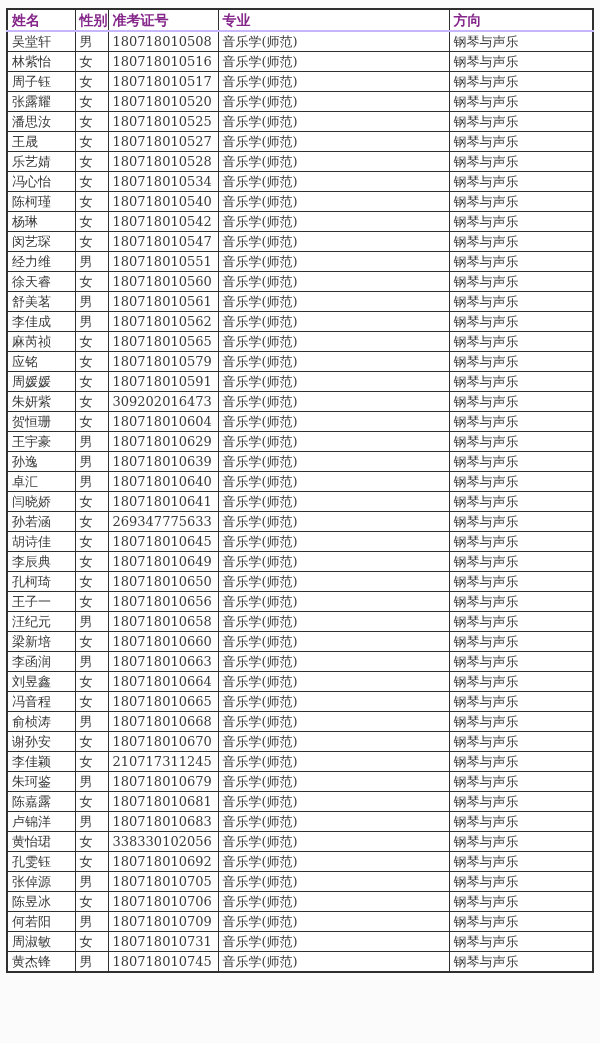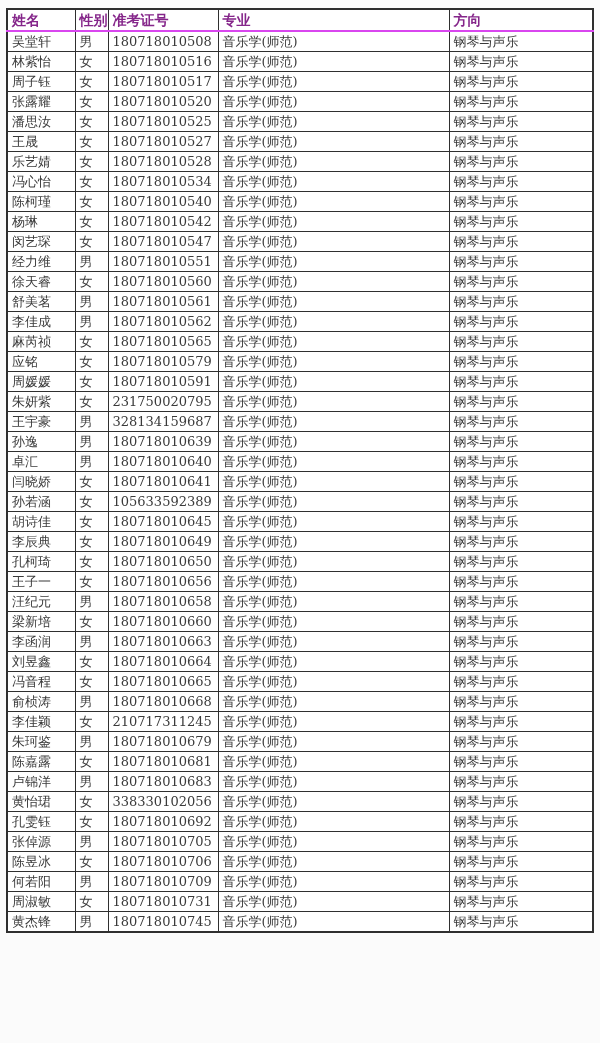--- a/index.html
+++ b/index.html
@@ -34,21 +34,21 @@
     overflow: hidden;
   }
   table.roster {
     border: 2px solid #2f2f2f;
   }
   table.roster thead th {
     color: #85268a;
     font-weight: bold;
     font-size: 14px;
     height: 18px;
-    border-bottom: 2px solid #d946ef;
+    border-bottom: 2px solid #c4b5fd;
   }
   table.roster tbody td {
     color: #3a3a3a;
   }
   col.c-name   { width: 68px; }
   col.c-gender { width: 33px; }
   col.c-id     { width: 110px; }
   col.c-major  { width: 231px; }
   col.c-dir    { width: 144px; }
 </style>
@@ -196,28 +196,35 @@
         <tr>
           <td>周媛媛</td>
           <td>女</td>
           <td>180718010591</td>
           <td>音乐学(师范)</td>
           <td>钢琴与声乐</td>
         </tr>
         <tr>
           <td>朱妍紫</td>
           <td>女</td>
-          <td>231750020795</td>
+          <td>309202016473</td>
+          <td>音乐学(师范)</td>
+          <td>钢琴与声乐</td>
+        </tr>
+        <tr>
+          <td>贺恒珊</td>
+          <td>女</td>
+          <td>180718010604</td>
           <td>音乐学(师范)</td>
           <td>钢琴与声乐</td>
         </tr>
         <tr>
           <td>王宇豪</td>
           <td>男</td>
-          <td>328134159687</td>
+          <td>180718010629</td>
           <td>音乐学(师范)</td>
           <td>钢琴与声乐</td>
         </tr>
         <tr>
           <td>孙逸</td>
           <td>男</td>
           <td>180718010639</td>
           <td>音乐学(师范)</td>
           <td>钢琴与声乐</td>
         </tr>
@@ -231,21 +238,21 @@
         <tr>
           <td>闫晓娇</td>
           <td>女</td>
           <td>180718010641</td>
           <td>音乐学(师范)</td>
           <td>钢琴与声乐</td>
         </tr>
         <tr>
           <td>孙若涵</td>
           <td>女</td>
-          <td>105633592389</td>
+          <td>269347775633</td>
           <td>音乐学(师范)</td>
           <td>钢琴与声乐</td>
         </tr>
         <tr>
           <td>胡诗佳</td>
           <td>女</td>
           <td>180718010645</td>
           <td>音乐学(师范)</td>
           <td>钢琴与声乐</td>
         </tr>
@@ -302,20 +309,27 @@
           <td>冯音程</td>
           <td>女</td>
           <td>180718010665</td>
           <td>音乐学(师范)</td>
           <td>钢琴与声乐</td>
         </tr>
         <tr>
           <td>俞桢涛</td>
           <td>男</td>
           <td>180718010668</td>
+          <td>音乐学(师范)</td>
+          <td>钢琴与声乐</td>
+        </tr>
+        <tr>
+          <td>谢孙安</td>
+          <td>女</td>
+          <td>180718010670</td>
           <td>音乐学(师范)</td>
           <td>钢琴与声乐</td>
         </tr>
         <tr>
           <td>李佳颖</td>
           <td>女</td>
           <td>210717311245</td>
           <td>音乐学(师范)</td>
           <td>钢琴与声乐</td>
         </tr>

